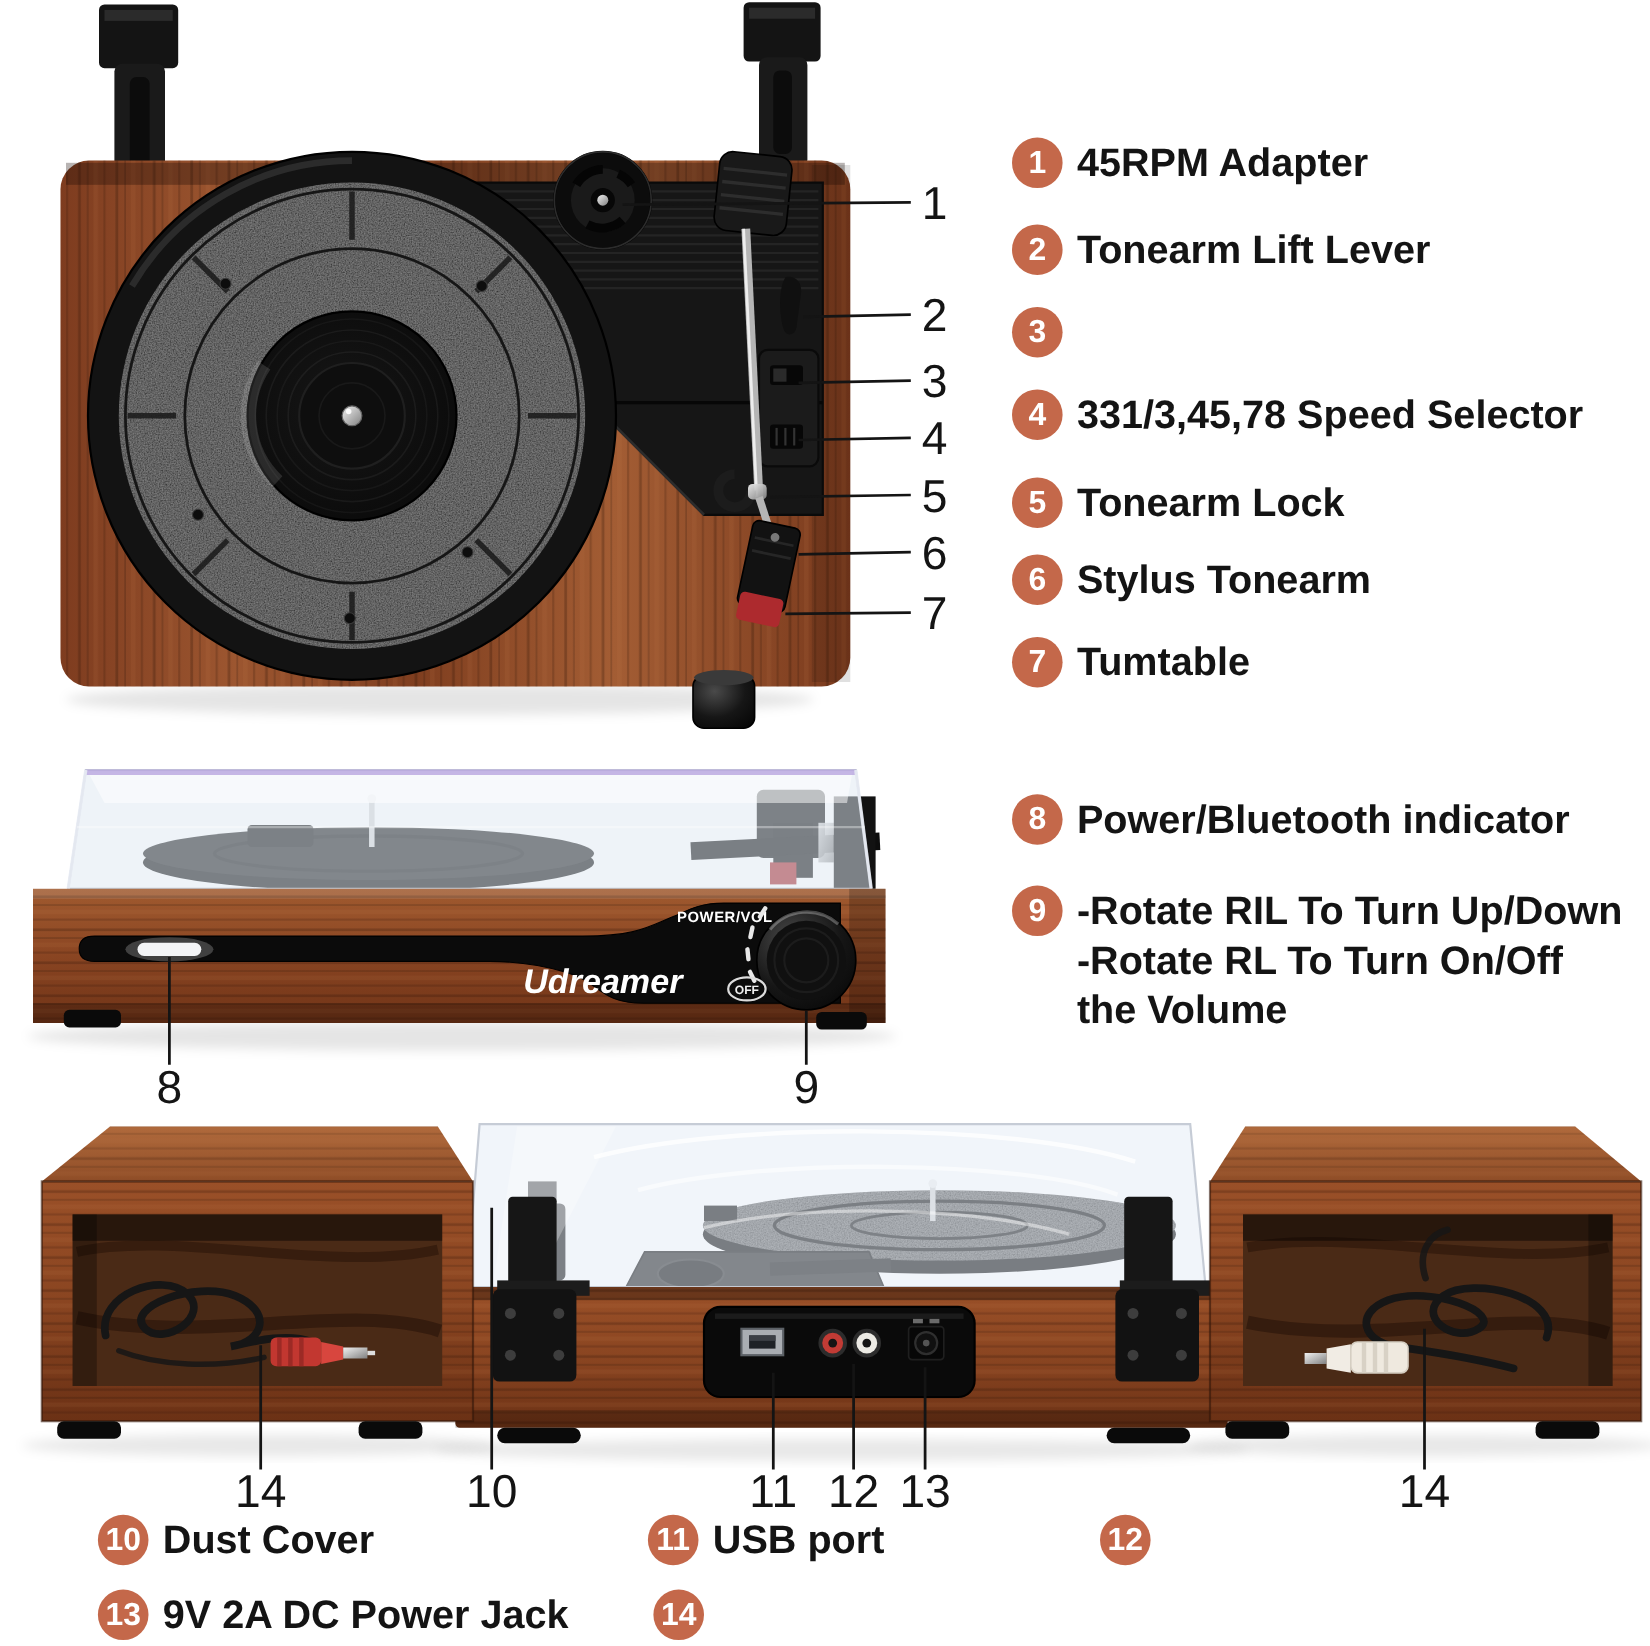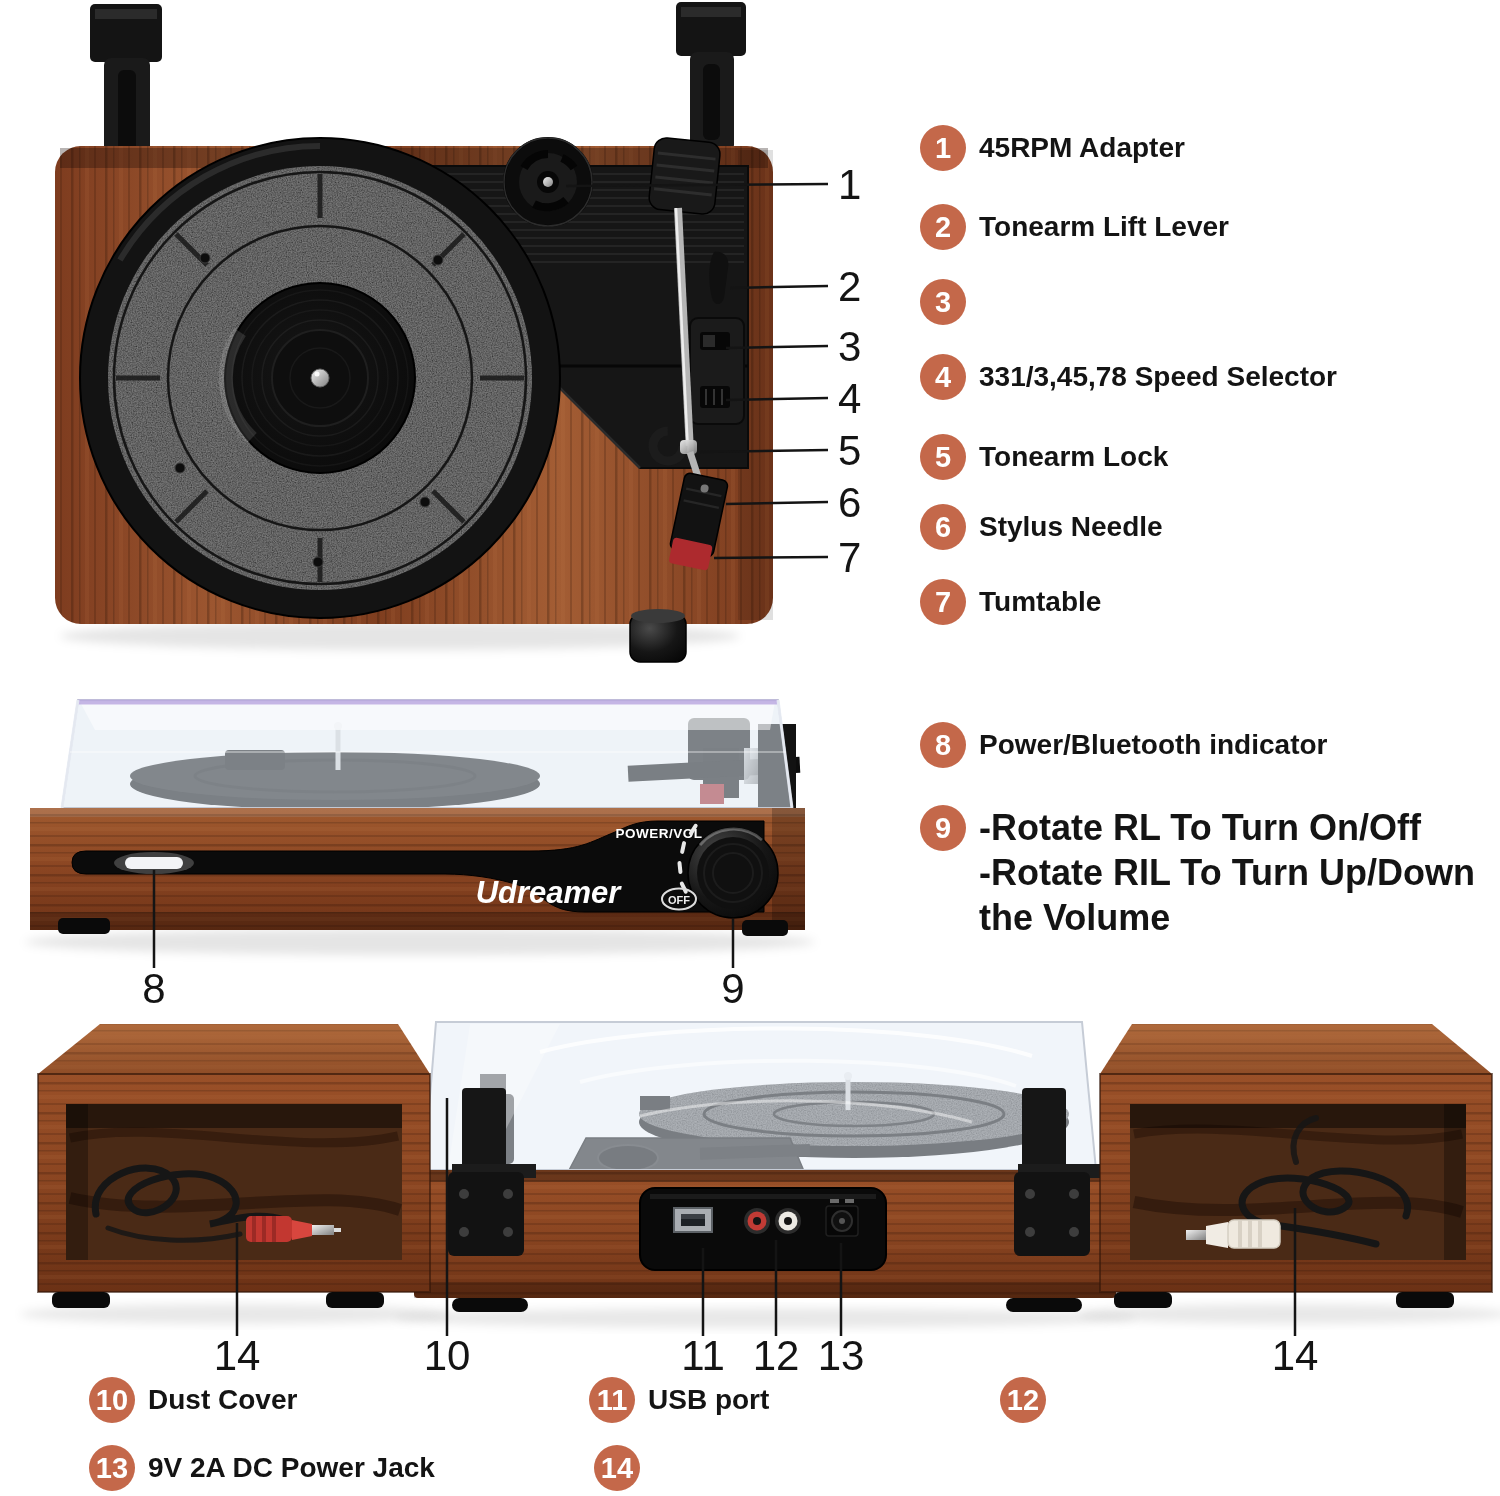--- a/index.html
+++ b/index.html
@@ -16,21 +16,21 @@
   #top-view{left:0;top:0;}
   #front-view{left:0;top:690px;}
   #back-view{left:0;top:1018px;}
 
   .legend-item{position:absolute;display:flex;align-items:flex-start;gap:13px;}
   .badge{
     flex:0 0 auto;width:46px;height:46px;border-radius:50%;
     background:var(--badge);color:#fff;font-weight:bold;font-size:29px;
     display:flex;align-items:center;justify-content:center;line-height:1;
   }
-  .lbl{font-size:28px;font-weight:bold;color:var(--ink);line-height:46px;white-space:nowrap;}
+  .lbl{font-size:36px;font-weight:bold;color:var(--ink);line-height:46px;white-space:nowrap;}
   .lbl-multi{font-size:36px;font-weight:bold;color:var(--ink);line-height:45px;white-space:nowrap;}
 
   
   .ri1{left:920px;top:125px;}
   .ri2{left:920px;top:204px;}
   .ri3{left:920px;top:279px;}
   .ri4{left:920px;top:354px;}
   .ri5{left:920px;top:434px;}
   .ri6{left:920px;top:504px;}
   .ri7{left:920px;top:579px;}
@@ -526,35 +526,35 @@
   <div class="legend-item ri4">
     <span class="badge">4</span>
     <span class="lbl">331/3,45,78 Speed Selector</span>
   </div>
   <div class="legend-item ri5">
     <span class="badge">5</span>
     <span class="lbl">Tonearm Lock</span>
   </div>
   <div class="legend-item ri6">
     <span class="badge">6</span>
-    <span class="lbl">Stylus Needle</span>
+    <span class="lbl">Stylus Tonearm</span>
   </div>
   <div class="legend-item ri7">
     <span class="badge">7</span>
     <span class="lbl">Tumtable</span>
   </div>
   <div class="legend-item ri8">
     <span class="badge">8</span>
     <span class="lbl">Power/Bluetooth indicator</span>
   </div>
   <div class="legend-item ri9">
     <span class="badge">9</span>
     <span class="lbl-multi">
+      <span style="display:block">-Rotate RIL To Turn Up/Down</span>
       <span style="display:block">-Rotate RL To Turn On/Off</span>
-      <span style="display:block">-Rotate RIL To Turn Up/Down</span>
       <span style="display:block">the Volume</span>
     </span>
   </div>
 
   <div class="legend-item bi10">
     <span class="badge">10</span>
     <span class="lbl">Dust Cover</span>
   </div>
   <div class="legend-item bi11">
     <span class="badge">11</span>

